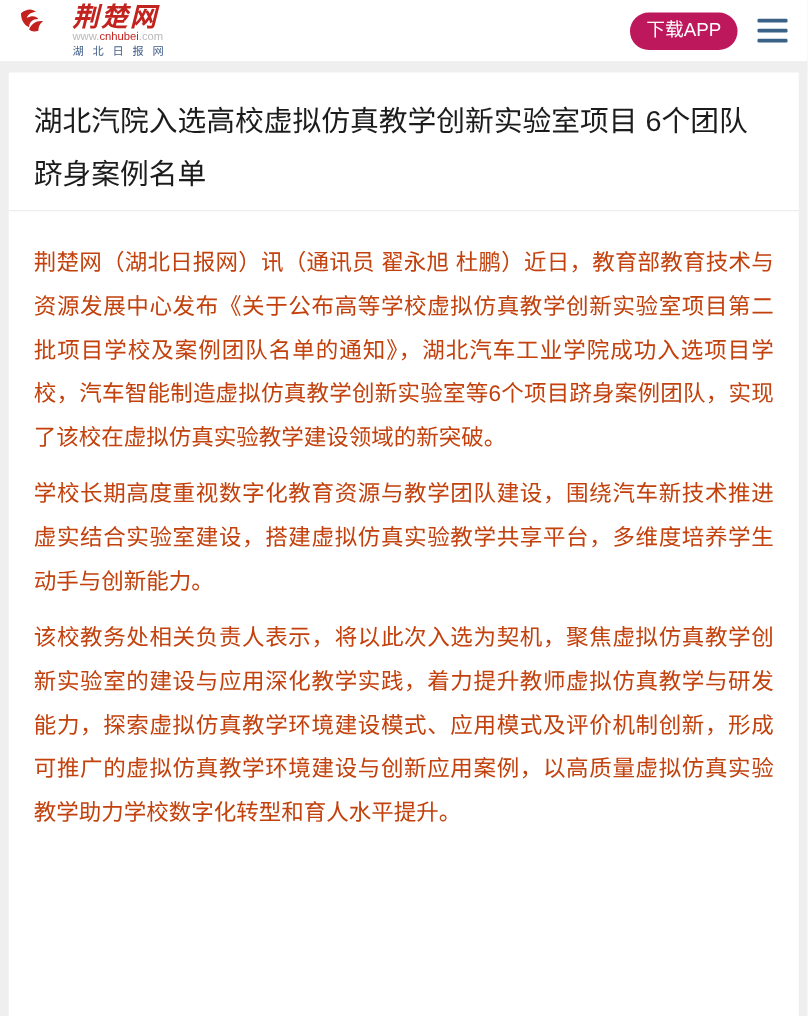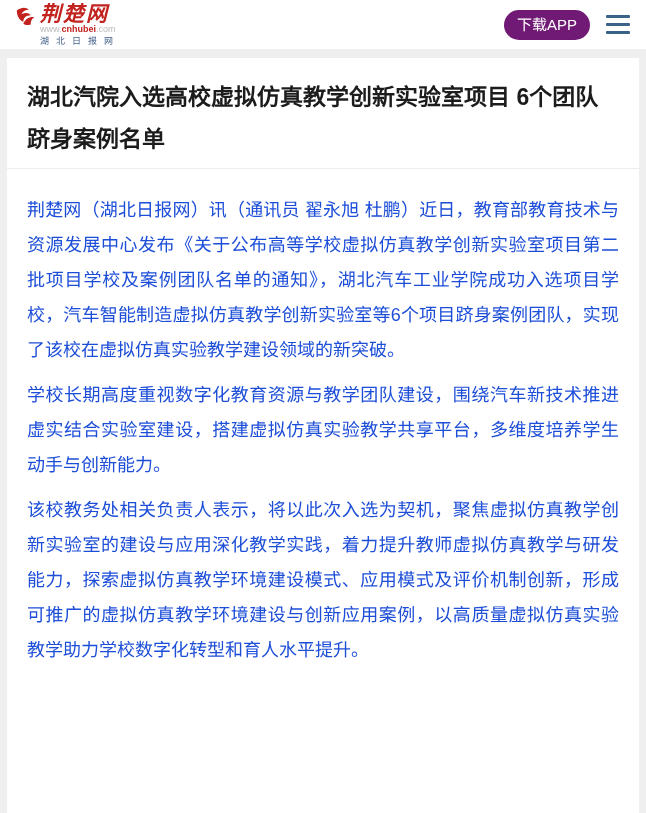--- a/index.html
+++ b/index.html
@@ -13,46 +13,46 @@
 
   
   .header {
     height: 49px;
     background: #ffffff;
     display: flex;
     align-items: center;
     justify-content: space-between;
     padding: 0 16px 0 14px;
   }
-  .logo { display: flex; align-items: flex-start; gap: 0; cursor: pointer; }
+  .logo { display: flex; align-items: flex-start; gap: 18px; cursor: pointer; }
   .logo-bird { width: 26px; height: 26px; margin-top: 2px; flex: 0 0 auto; }
   .logo-text-col { display: flex; flex-direction: column; line-height: 1; }
   .logo-brand {
     font-family: "Liberation Serif", "DejaVu Serif", serif;
     font-weight: bold;
     font-style: italic;
     font-size: 21px;
     color: #c2231f;
     letter-spacing: 2px;
     line-height: 22px;
   }
   .logo-url { font-size: 9px; line-height: 9px; margin-top: 0; white-space: nowrap; }
   .logo-url .dim { color: #b9b9b9; text-align: right; }
-  .logo-url .red { color: #c2231f; font-weight: bold; }
+  .logo-url .red { color: #c2231f; font-weight: normal; }
   .logo-subtitle {
     font-size: 9px;
     font-weight: normal;
     color: #44618a;
     letter-spacing: 7px;
     margin-top: 3px;
     white-space: nowrap;
   }
   .header-right { display: flex; align-items: center; gap: 16px; }
   .download-btn {
-    background: #701a75;
+    background: #be185d;
     color: #ffffff;
     font-size: 15px;
     line-height: 1;
     padding: 7px 13px 8px;
     border: none;
     border-radius: 16px;
     cursor: pointer;
     white-space: nowrap;
   }
   .hamburger {
@@ -73,42 +73,42 @@
   
   .page-gap { height: 9px; background: #efefef; }
   .card {
     margin: 0 7px;
     background: #ffffff;
     min-height: 770px;
     padding: 18px 20px 30px;
   }
   .article-title {
     font-size: 23px;
-    font-weight: bold;
+    font-weight: normal;
     color: #1c1c1c;
     line-height: 42px;
   }
   .byline {
     margin-top: 7px;
     display: flex;
     align-items: baseline;
     font-size: 15px;
     line-height: 21px;
   }
   .byline .source { color: #4a4a4a; }
   .byline .datetime { color: #b9b9b9; margin-left: 18px; }
   .divider {
     border: none;
     border-top: 1px solid #ededed;
     margin: 8px -20px 0;
   }
   .article-body { margin-top: 24px; }
   .article-body .para {
     font-size: 18px;
-    color: #1d4ed8;
+    color: #c2410c;
     line-height: 35px;
     margin-bottom: 10px;
     text-align: justify;
     word-break: break-all;
   }
 </style>
 </head>
 <body>
 
 <header class="header">

